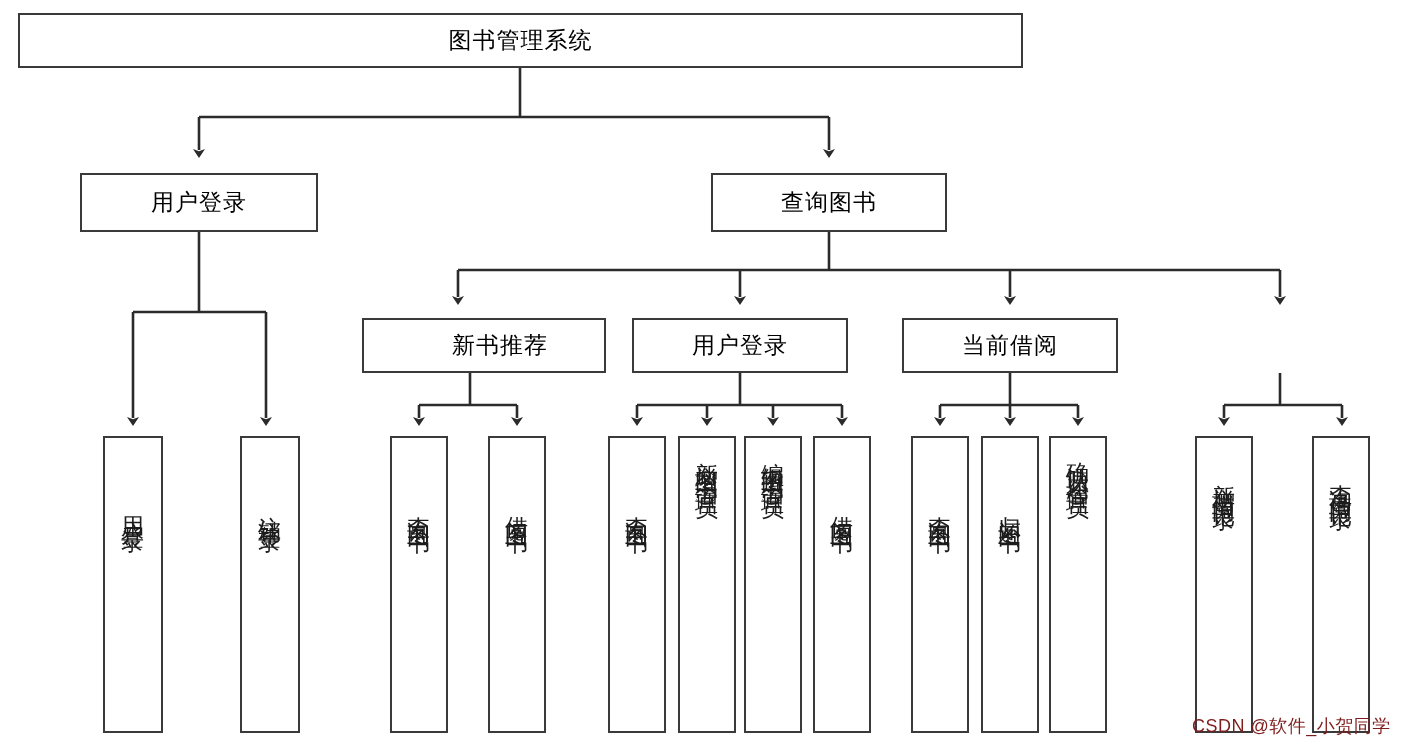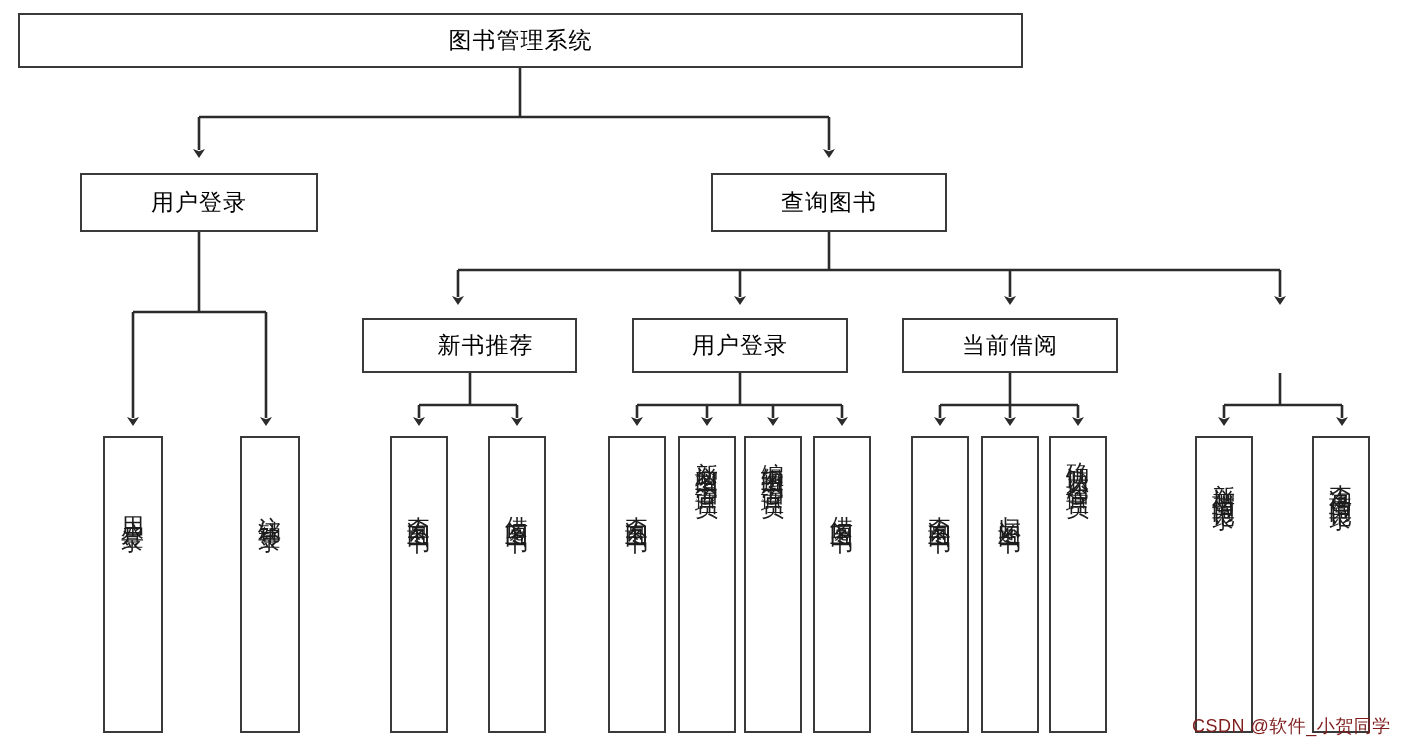--- a/index.html
+++ b/index.html
@@ -124,21 +124,21 @@
     <span class="node-label-h">图书管理系统</span>
   </div>
 
   <div class="node-box" style="left:80px; top:173px; width:238px; height:59px;">
     <span class="node-label-h">用户登录</span>
   </div>
   <div class="node-box" style="left:711px; top:173px; width:236px; height:59px;">
     <span class="node-label-h">查询图书</span>
   </div>
 
-  <div class="node-box" style="left:362px; top:318px; width:215px; height:55px;padding-left:32px;">
+  <div class="node-box" style="left:362px; top:318px; width:244px; height:55px;padding-left:32px;">
     <span class="node-label-h">新书推荐</span>
   </div>
   <div class="node-box" style="left:632px; top:318px; width:216px; height:55px;">
     <span class="node-label-h">用户登录</span>
   </div>
   <div class="node-box" style="left:902px; top:318px; width:216px; height:55px;">
     <span class="node-label-h">当前借阅</span>
   </div>
 
   <div class="node-box vertical" style="left:103px; top:436px; width:60px; height:297px; padding-top:60px;">

